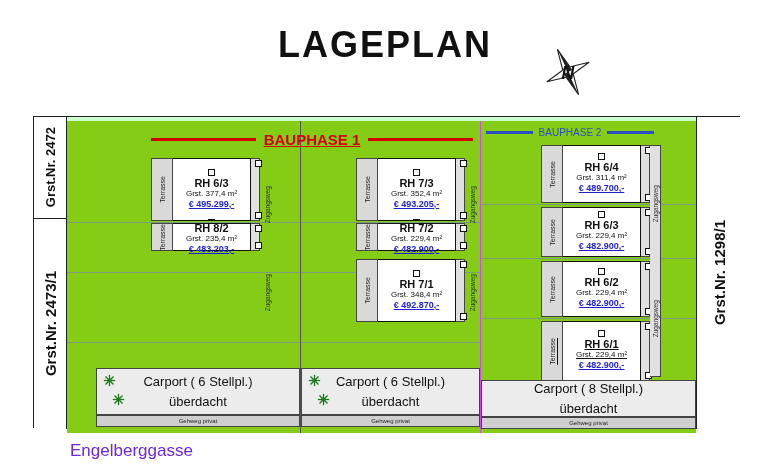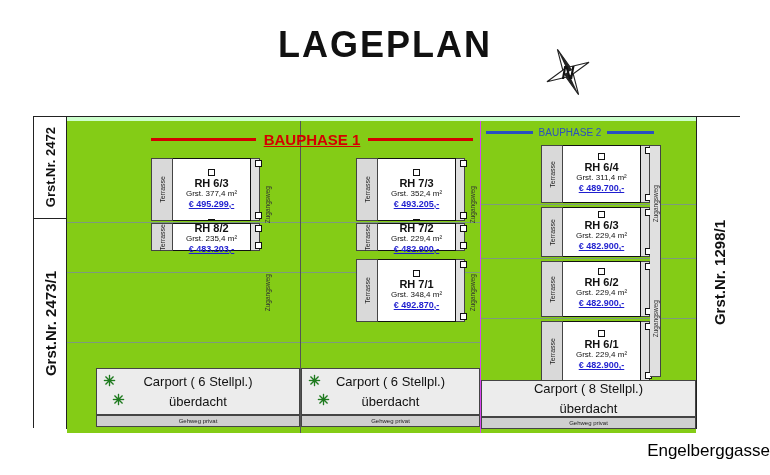--- a/index.html
+++ b/index.html
@@ -34,21 +34,21 @@
   .p2 .units { left:55px; top:37px; }
   .p3 .units { left:60px; top:24px; }
 
   .unit-row { display:flex; width:109px; }
   .r1 { height:63px; }
   .r2 { height:28px; margin-top:2px;border-radius:11px; }
   .r3 { height:63px; margin-top:8px; }
   .q1 { height:58px; }
   .q2 { height:50px; margin-top:4px; }
   .q3 { height:56px; margin-top:4px; }
-  .q4 { height:60px; margin-top:4px; }
+  .q4 { height:60px; margin-top:4px;text-decoration:underline; }
 
   .terrasse { width:22px; background:#d9d9d9; border:1px solid #444;
               display:flex; align-items:center; justify-content:center; }
   .t-label { font-size:7px; color:#222; }
   .house { width:78px; background:#fff; border:1px solid #111; border-left:none;
            display:flex; flex-direction:column; align-items:center; justify-content:center; text-align:center; }
   .sq { width:7px; height:7px; border:1px solid #111; background:#fff; margin-bottom:1px; }
   .hname { font-size:11px; font-weight:bold; line-height:1.1; }
   .harea { font-size:8px; line-height:1.2; }
   .hprice { font-size:9px; font-weight:bold; color:#1f1fcf; text-decoration:underline; line-height:1.3; }
@@ -81,21 +81,21 @@
 
   .phase { position:absolute; display:flex; align-items:center; }
   .phase .pline { flex:1; }
   .phase1 { left:117px; top:14px; width:322px; }
   .phase1 .pline { height:3px; background:#d40000; }
   .phase1 .plabel { color:#d40000; font-size:15px; font-weight:bold; padding:0 8px; white-space:nowrap;text-decoration:underline; }
   .phase2 { left:452px; top:10px; width:168px; }
   .phase2 .pline { height:3px; background:#2a4fc0; }
   .phase2 .plabel { color:#2a4fc0; font-size:10px; font-weight:normal; padding:0 6px; white-space:nowrap; }
 
-  .street { position:absolute; left:70px; right:0; top:441px; text-align:right; font-size:17px; color:#000000; }
+  .street { position:absolute; left:70px; right:0; top:441px; text-align:left; font-size:17px; color:#6d28d9; }
 </style>
 </head>
 <body>
 
 <div class="canvas">
 
   <div class="title">LAGEPLAN</div>
 
   <svg class="compass" viewBox="0 0 60 56">
     <g transform="rotate(-25 30 28)">

